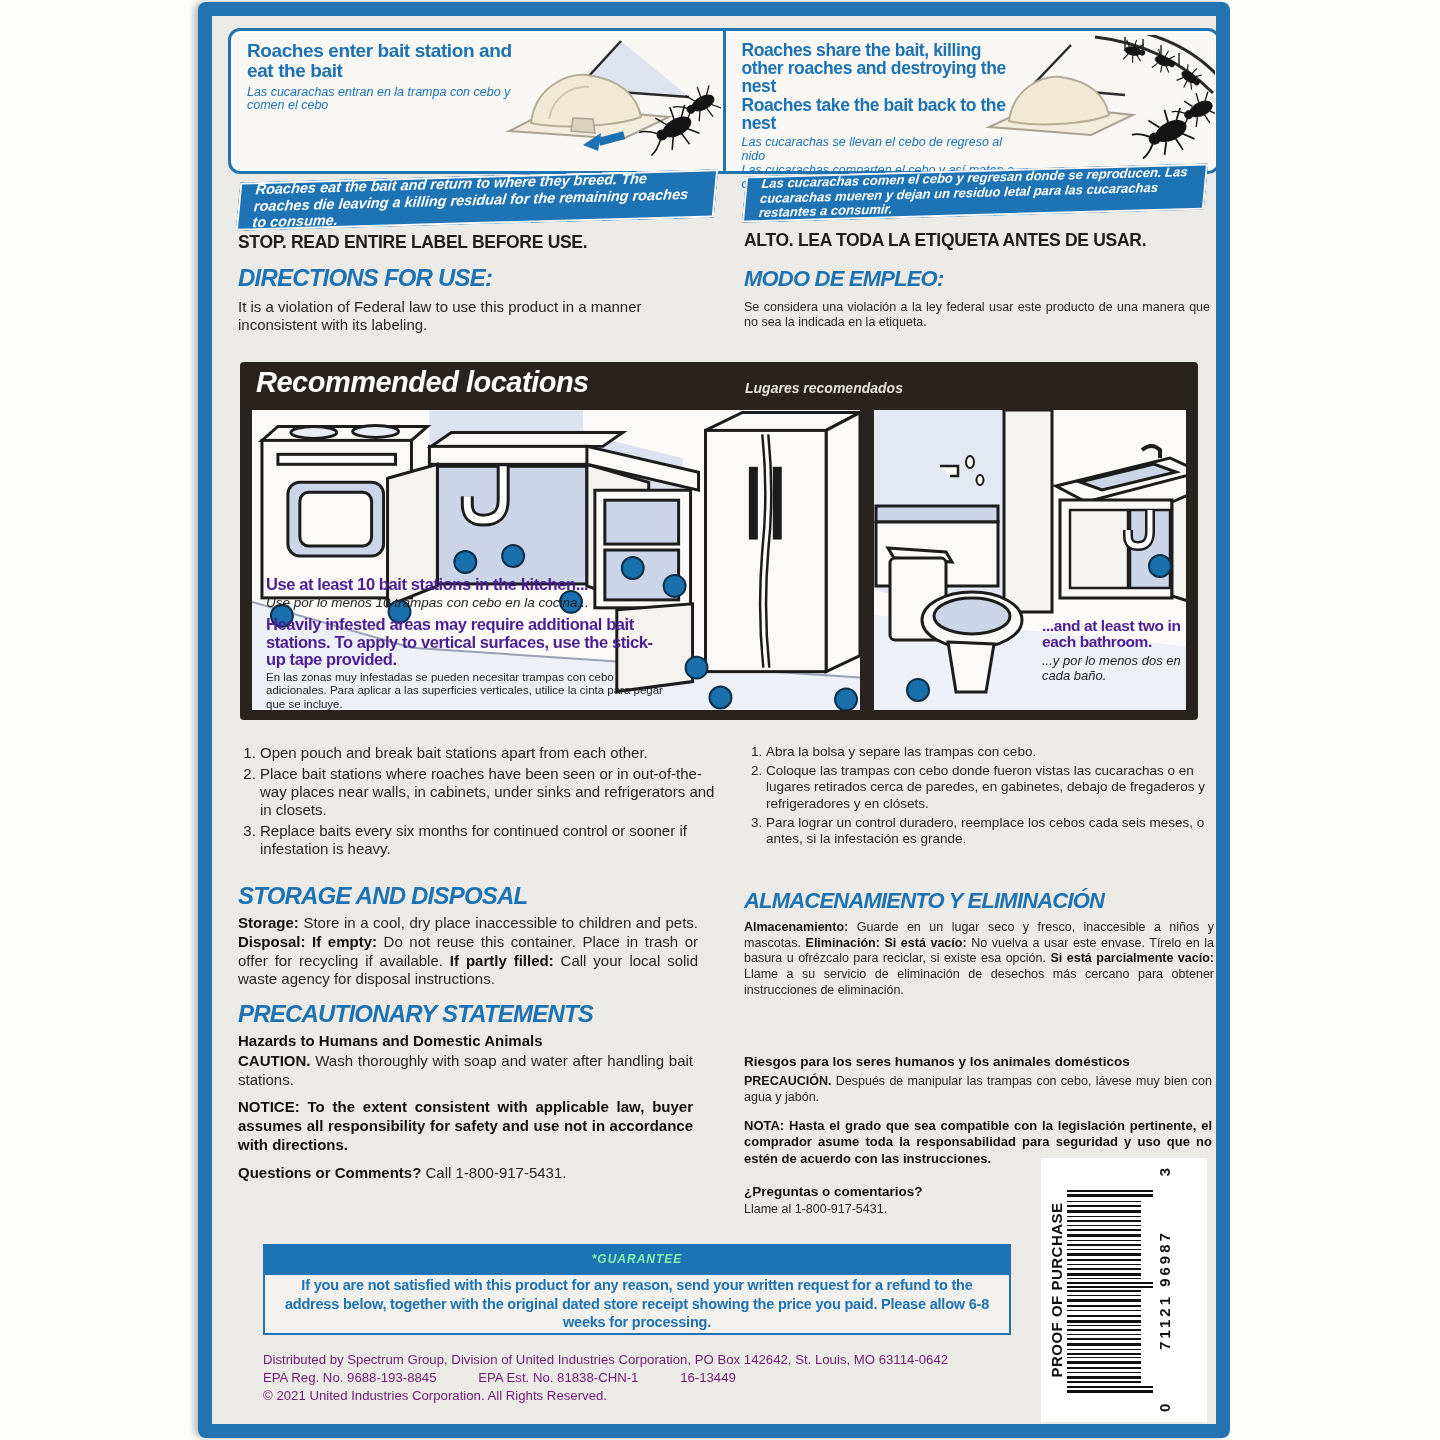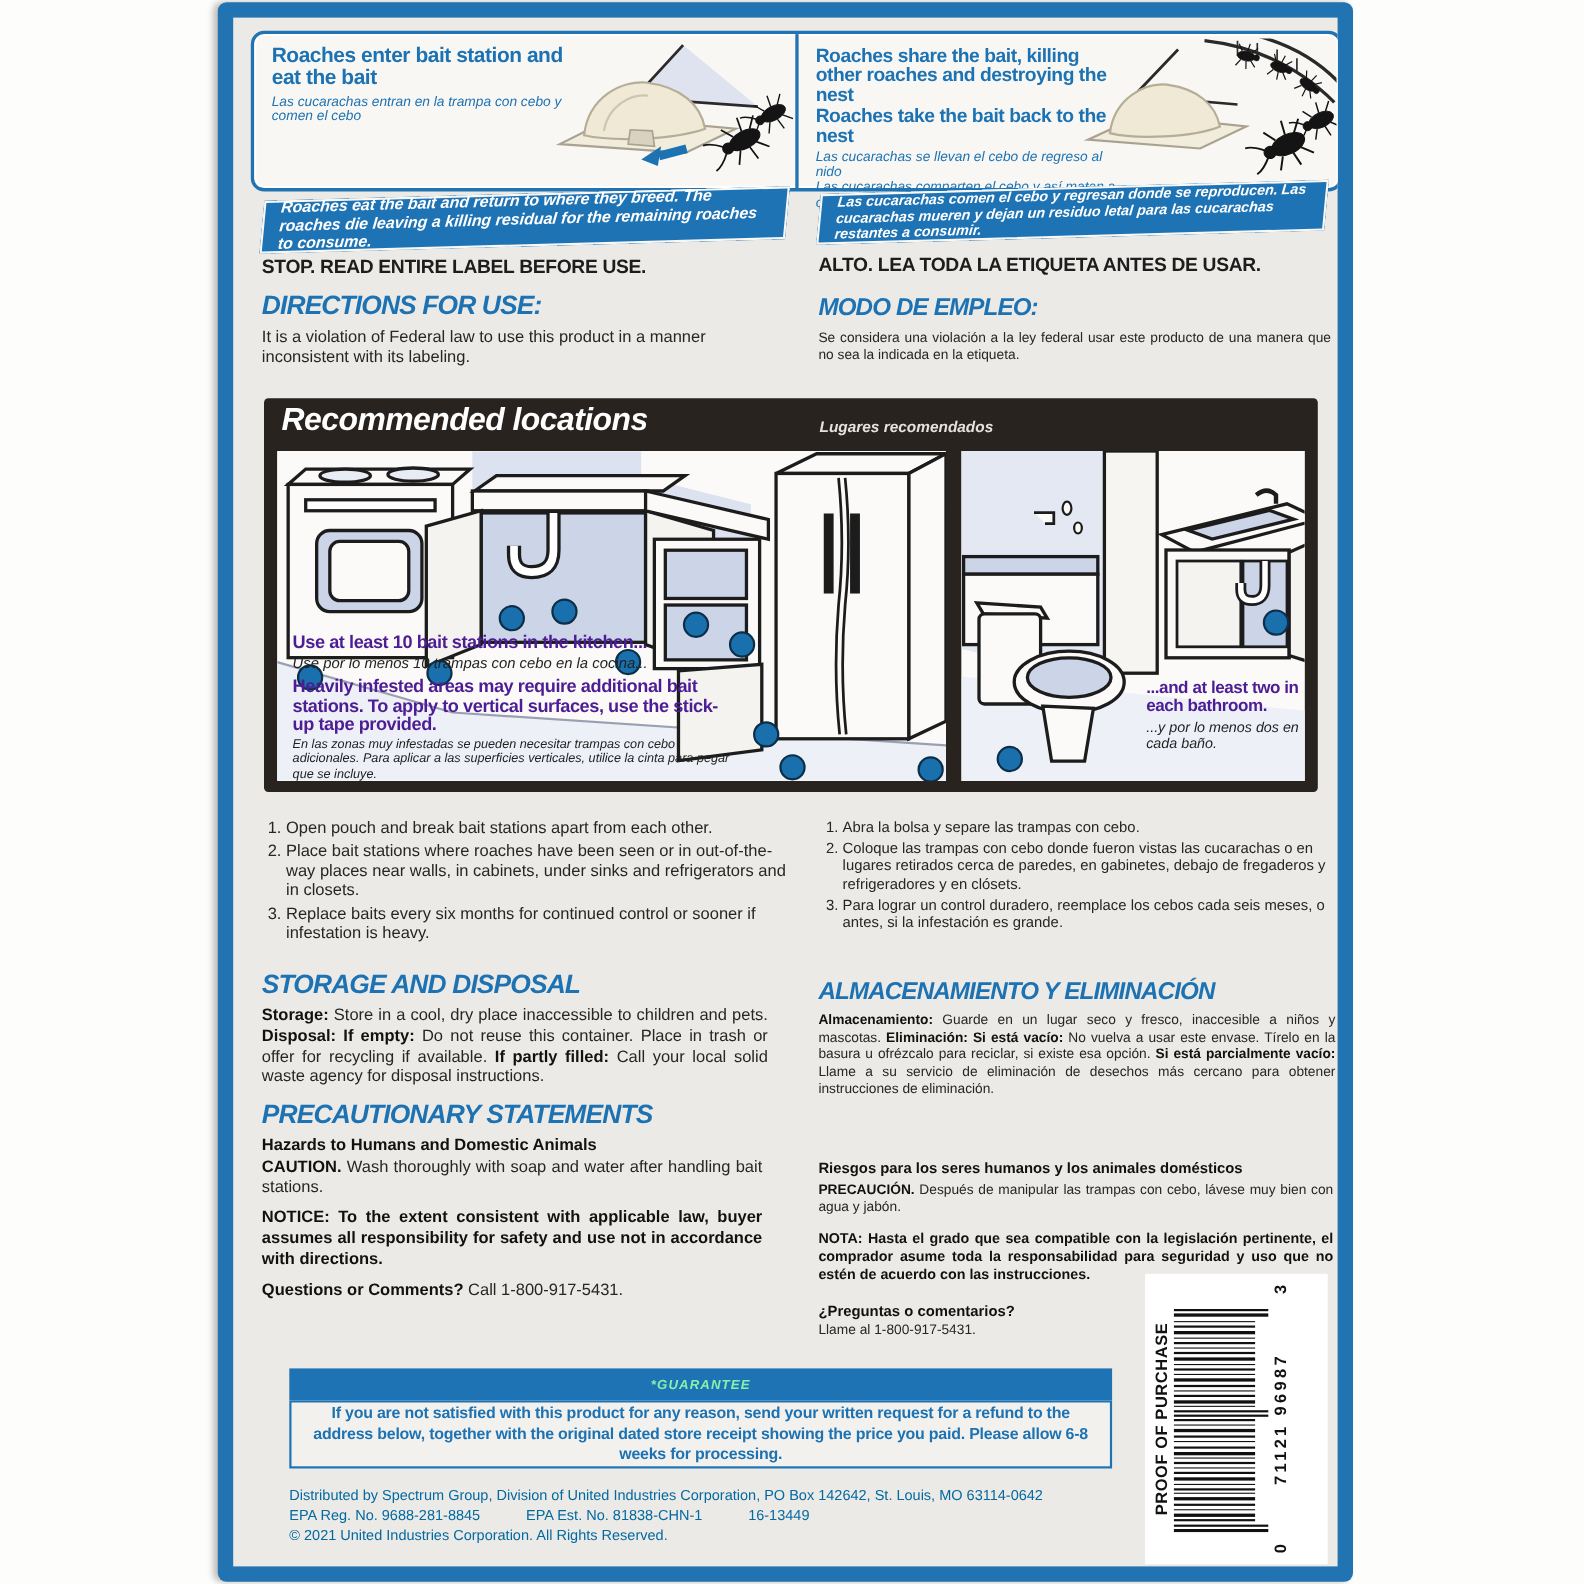--- a/index.html
+++ b/index.html
@@ -37,41 +37,41 @@
   .rec-box{position:absolute;left:28px;top:346px;width:958px;height:358px;background:#292320;border-radius:4px;}
   .rec-title{position:absolute;left:16px;top:4px;color:#fff;font-style:italic;font-weight:bold;font-size:29px;letter-spacing:-0.5px;}
   .rec-sub{position:absolute;left:505px;top:18px;color:#e4e2df;font-style:italic;font-weight:bold;font-size:14px;}
   .rec-panels{position:absolute;left:12px;top:48px;right:12px;bottom:10px;display:flex;gap:14px;}
   .rec-panel{background:#fbfaf8;position:relative;overflow:hidden;}
   .rec-panel.kitchen{width:608px;}
   .rec-panel.bath{flex:1;}
   .k-text{position:absolute;left:14px;top:166px;width:398px;}
   .k-b{font-weight:bold;font-size:16.5px;line-height:1.05;letter-spacing:-0.4px;color:#4c1d95;}
   .k-i{font-style:italic;font-size:13.5px;color:#222;margin:2px 0 6px;}
-  .k-i2{font-style:italic;font-size:11.5px;color:#222;margin-top:3px;line-height:1.15;}
+  .k-i2{font-size:11.5px;color:#222;margin-top:3px;line-height:1.15;}
   .b-text{position:absolute;left:168px;top:208px;width:152px;}
 
   ol.steps{margin:0;padding-left:22px;}
   ol.steps li{margin-bottom:3px;}
   .list-en{position:absolute;left:26px;top:728px;width:478px;font-size:15px;line-height:1.2;}
   .list-es{position:absolute;left:532px;top:728px;width:474px;font-size:13.5px;line-height:1.2;}
 
   .para{position:absolute;line-height:1.25;}
   .jus{text-align:justify;}
   b.inl{font-weight:bold;color:#111;}
   .bold-para{font-weight:bold;color:#111;}
 
   
   .guar-bar{position:absolute;left:51px;top:1228px;width:748px;height:29px;background:#1e73b5;color:#86efac;
             font-style:italic;font-weight:bold;font-size:12px;letter-spacing:1px;display:flex;align-items:center;justify-content:center;}
   .guar-body{position:absolute;left:51px;top:1257px;width:748px;height:62px;border:2px solid #1e73b5;background:#f2f1ee;
              color:#1c72b2;font-weight:bold;font-size:14.5px;line-height:1.3;display:flex;align-items:center;
              text-align:center;padding:2px 12px;box-sizing:border-box;letter-spacing:-0.2px;}
 
-  .foot{position:absolute;left:51px;font-size:13.2px;color:#0369a1;}
+  .foot{position:absolute;left:51px;font-size:13.2px;color:#701a75;}
   .foot .gap{display:inline-block;width:38px;}
 
   
   .barcode-box{position:absolute;left:829px;top:1142px;width:166px;height:264px;background:#fff;}
   .barcode-rot{position:absolute;left:50%;top:50%;width:252px;height:152px;
                transform:translate(-50%,-50%) rotate(-90deg);display:flex;flex-direction:column;align-items:center;}
   .bc-label{font-weight:bold;font-size:15px;letter-spacing:0.5px;color:#111;margin-bottom:2px;}
   .bc-digits{display:flex;width:244px;font-size:15px;font-weight:bold;color:#111;margin-top:1px;}
   .bc-digits .mid{flex:1;text-align:center;letter-spacing:3px;}
 </style>
@@ -386,21 +386,21 @@
             <span>3</span>
           </div>
         </div>
       </div>
 
       <div class="guar-bar">*GUARANTEE</div>
       <div class="guar-body">If you are not satisfied with this product for any reason, send your written request for a refund to the address below, together with the original dated store receipt showing the price you paid. Please allow 6-8 weeks for processing.</div>
 
       <div class="foot" style="top:1336px;">Distributed by Spectrum Group, Division of United Industries Corporation, PO Box 142642, St. Louis, MO 63114-0642</div>
       <div class="foot" style="top:1354px;">
-        <span>EPA Reg. No. 9688-281-8845</span><span class="gap"></span>
+        <span>EPA Reg. No. 9688-193-8845</span><span class="gap"></span>
         <span>EPA Est. No. 81838-CHN-1</span><span class="gap"></span>
         <span>16-13449</span>
       </div>
       <div class="foot" style="top:1372px;">© 2021 United Industries Corporation. All Rights Reserved.</div>
 
     </div>
   </div>
 </div>
 
 </body></html>

